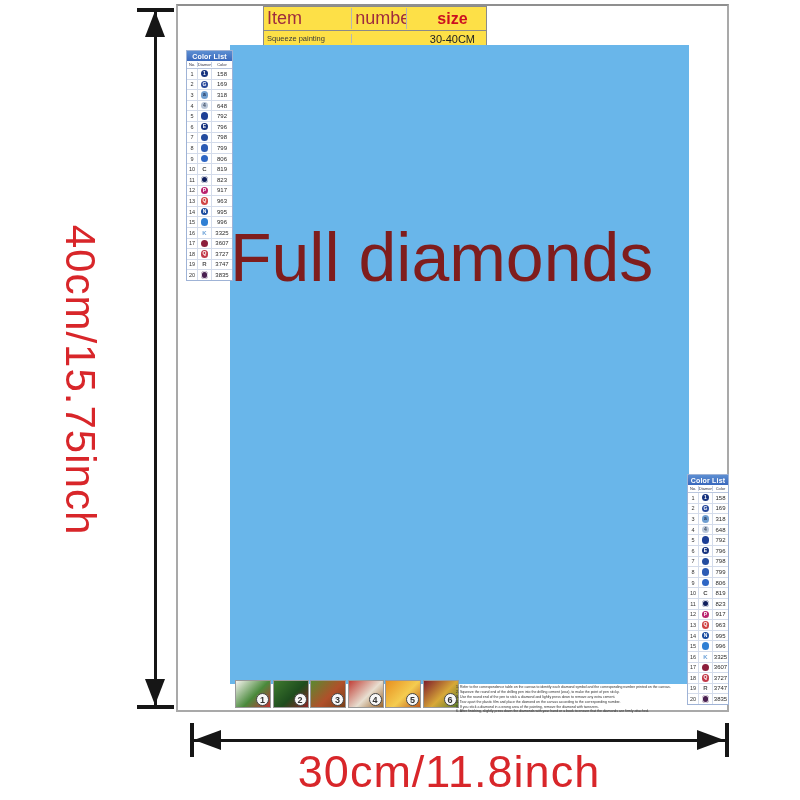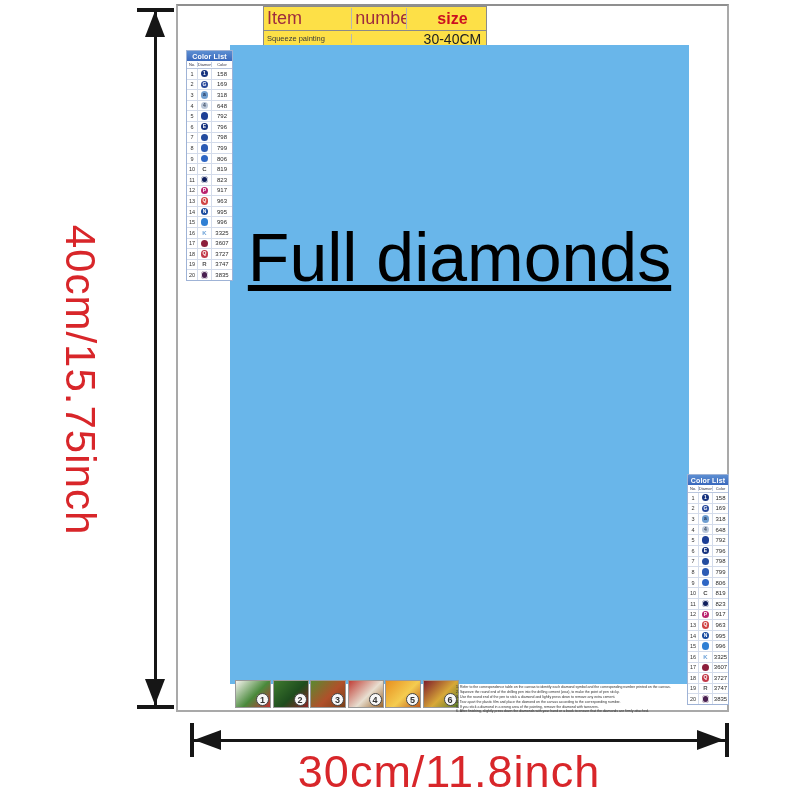--- a/index.html
+++ b/index.html
@@ -20,26 +20,26 @@
   .spec-row{display:flex;align-items:center;}
   .spec-row.head{height:23px;border-bottom:1px solid #8a8a8a;}
   .spec-row.data{height:15px;}
   .spec-cell{box-sizing:border-box;padding:0 3px;overflow:hidden;white-space:nowrap;}
   .c1{width:42%;border-right:1px solid #b5b5b5;}
   .c2{width:26%;border-right:1px solid #b5b5b5;}
   .c3{width:32%;text-align:center;margin-left:12px;}
   .spec-row.head .c1,.spec-row.head .c2{font-size:18px;color:#9e2b3e;}
   .spec-row.head .c3{font-size:16px;font-weight:bold;color:#cc1020;}
   .spec-row.data .c1{font-size:7.5px;color:#3a3a3a;}
-  .spec-row.data .c3{font-size:14px;color:#222;}
+  .spec-row.data .c3{font-size:11px;color:#222;}
   
   .blue-area{
     position:absolute;left:52px;top:39px;width:459px;height:639px;background:#69b6ea;
   }
-  .paste-line{position:absolute;width:100%;text-align:center;color:#000000;line-height:1;text-decoration:underline;}
+  .paste-line{position:absolute;width:100%;color:#7f1d1d;line-height:1;}
   .paste-line.l1{top:178px;font-size:68px;}
   .paste-line.l2{top:306px;font-size:62px;}
   
   .cl{
     position:absolute;background:#fff;border:1px solid #9fb3d6;box-sizing:border-box;
     font-family:"Liberation Sans", sans-serif;
   }
   .cl.left{left:8px;top:44px;width:47px;}
   .cl.right{left:509px;top:468px;width:42px;}
   .cl-title{

